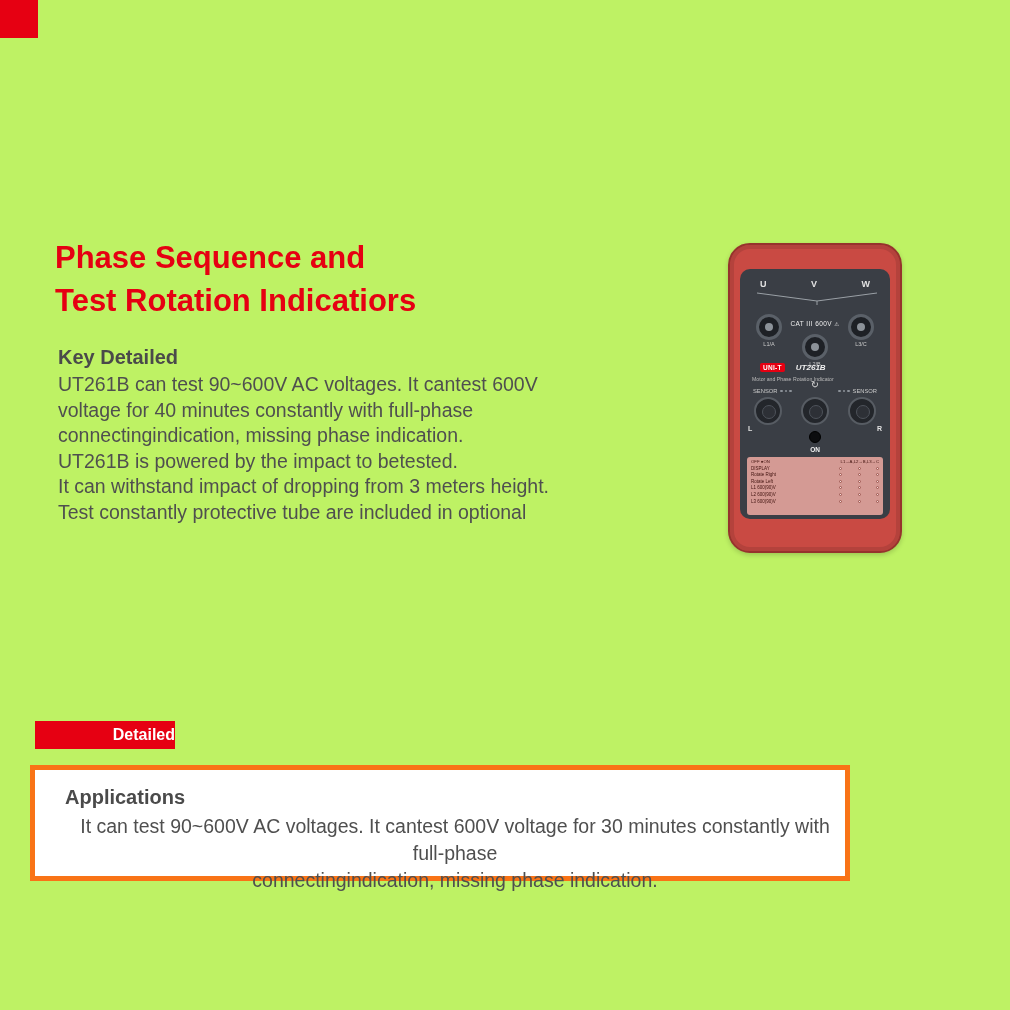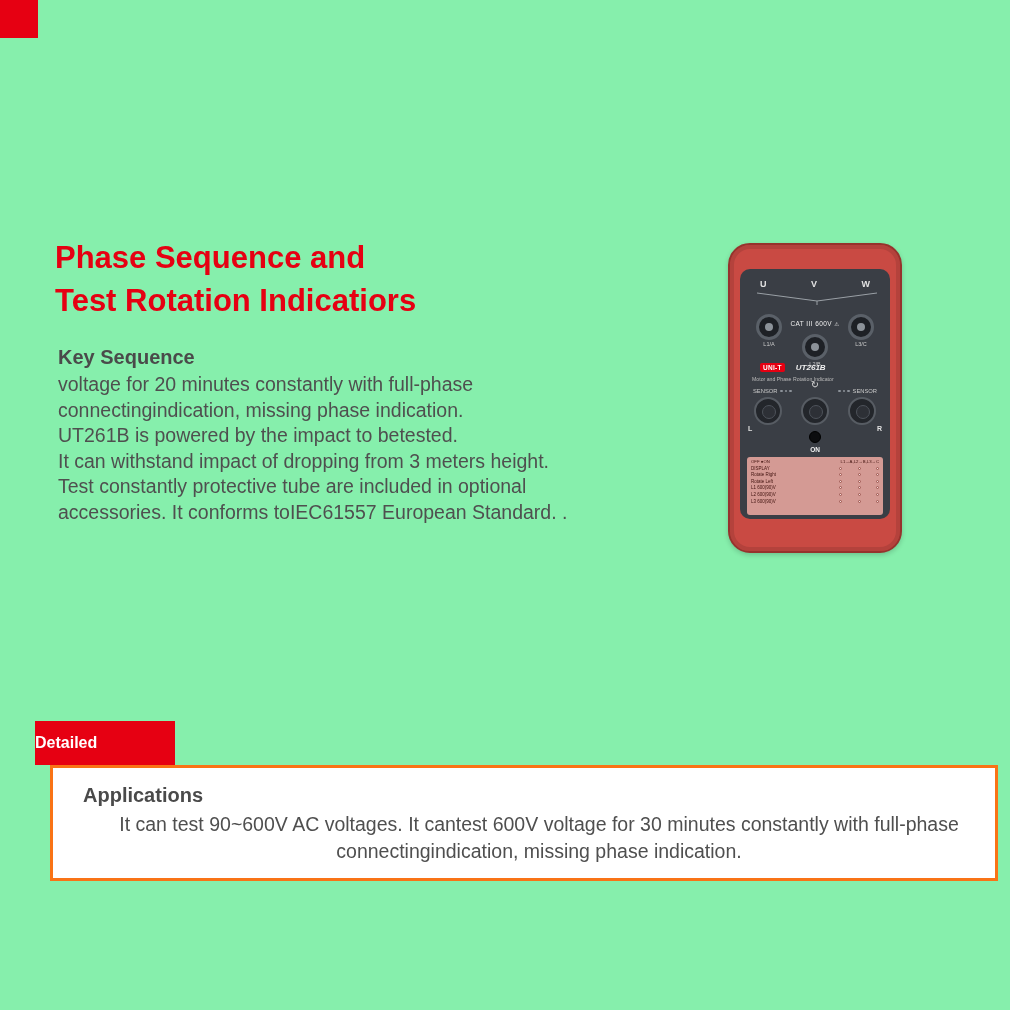--- a/index.html
+++ b/index.html
@@ -1,33 +1,33 @@
 <!DOCTYPE html>
 <html><head>
 <meta charset="utf-8">
 <style>
   html,body{margin:0;padding:0;background:#ffffff;}
   .canvas{
-    position:relative;width:1010px;height:1010px;background:#86efac;overflow:hidden;
+    position:relative;width:1010px;height:1010px;background:#bef264;overflow:hidden;
     font-family:"Liberation Sans","DejaVu Sans",sans-serif;color:#4f4f4f;
   }
   
   .corner{position:absolute;left:0;top:0;width:38px;height:38px;background:#e60012;}
 
   
   .title{position:absolute;left:55px;top:236px;color:#e60012;font-weight:bold;font-size:31px;line-height:43px;}
 
   
   .kf-heading{position:absolute;left:58px;top:346px;font-size:20px;font-weight:bold;color:#4a4a4a;}
   .kf-text{position:absolute;left:58px;top:372px;font-size:19.5px;line-height:25.5px;color:#4f4f4f;}
 
   
-  .detail-tab{position:absolute;left:35px;top:721px;width:140px;height:44px;background:#e60012;color:#fff;
-    display:flex;align-items:center;justify-content:flex-start;font-size:16px;font-weight:bold;}
-  .app-box{position:absolute;left:30px;top:765px;width:948px;height:116px;border:3px solid #f97316;background:#fff;box-sizing:border-box;margin-left:20px;}
+  .detail-tab{position:absolute;left:35px;top:721px;width:140px;height:28px;background:#e60012;color:#fff;
+    display:flex;align-items:center;justify-content:flex-end;font-size:16px;font-weight:bold;}
+  .app-box{position:absolute;left:30px;top:765px;width:820px;height:116px;border:5px solid #f97316;background:#fff;box-sizing:border-box;}
   .app-heading{margin:16px 0 0 30px;font-size:20px;font-weight:bold;color:#4a4a4a;}
   .app-text{margin:4px 0 0 30px;font-size:19.5px;line-height:27px;color:#4f4f4f;text-align:center;}
 
   
   .device{position:absolute;left:728px;top:243px;width:174px;height:310px;background:#c94a43;
     border-radius:22px;border:2px solid #96332d;box-sizing:border-box;
     box-shadow:inset 0 0 0 4px rgba(0,0,0,0.10), 0 2px 5px rgba(0,0,0,0.18);}
   .panel{position:absolute;left:10px;top:24px;right:10px;bottom:32px;background:#3a3e45;border-radius:10px;}
   .panel *{box-sizing:border-box;}
   .phases{position:absolute;top:10px;left:0;right:0;display:flex;justify-content:space-between;
@@ -77,28 +77,28 @@
 
 <div class="canvas">
 
   <div class="corner"></div>
 
   <div class="title">
     <div>Phase Sequence and</div>
     <div>Test Rotation Indicatiors</div>
   </div>
 
-  <div class="kf-heading">Key Sequence</div>
+  <div class="kf-heading">Key Detailed</div>
   <div class="kf-text">
-    <div>voltage for 20 minutes constantly with full-phase</div>
+    <div>UT261B can test 90~600V AC voltages. It cantest 600V</div>
+    <div>voltage for 40 minutes constantly with full-phase</div>
     <div>connectingindication, missing phase indication.</div>
     <div>UT261B is powered by the impact to betested.</div>
     <div>It can withstand impact of dropping from 3 meters height.</div>
     <div>Test constantly protective tube are included in optional</div>
-    <div>accessories. It conforms toIEC61557 European Standard. .</div>
   </div>
 
   <div class="device">
     <div class="panel">
 
       <div class="phases">
         <span>U</span>
         <span>V</span>
         <span>W</span>
       </div>

